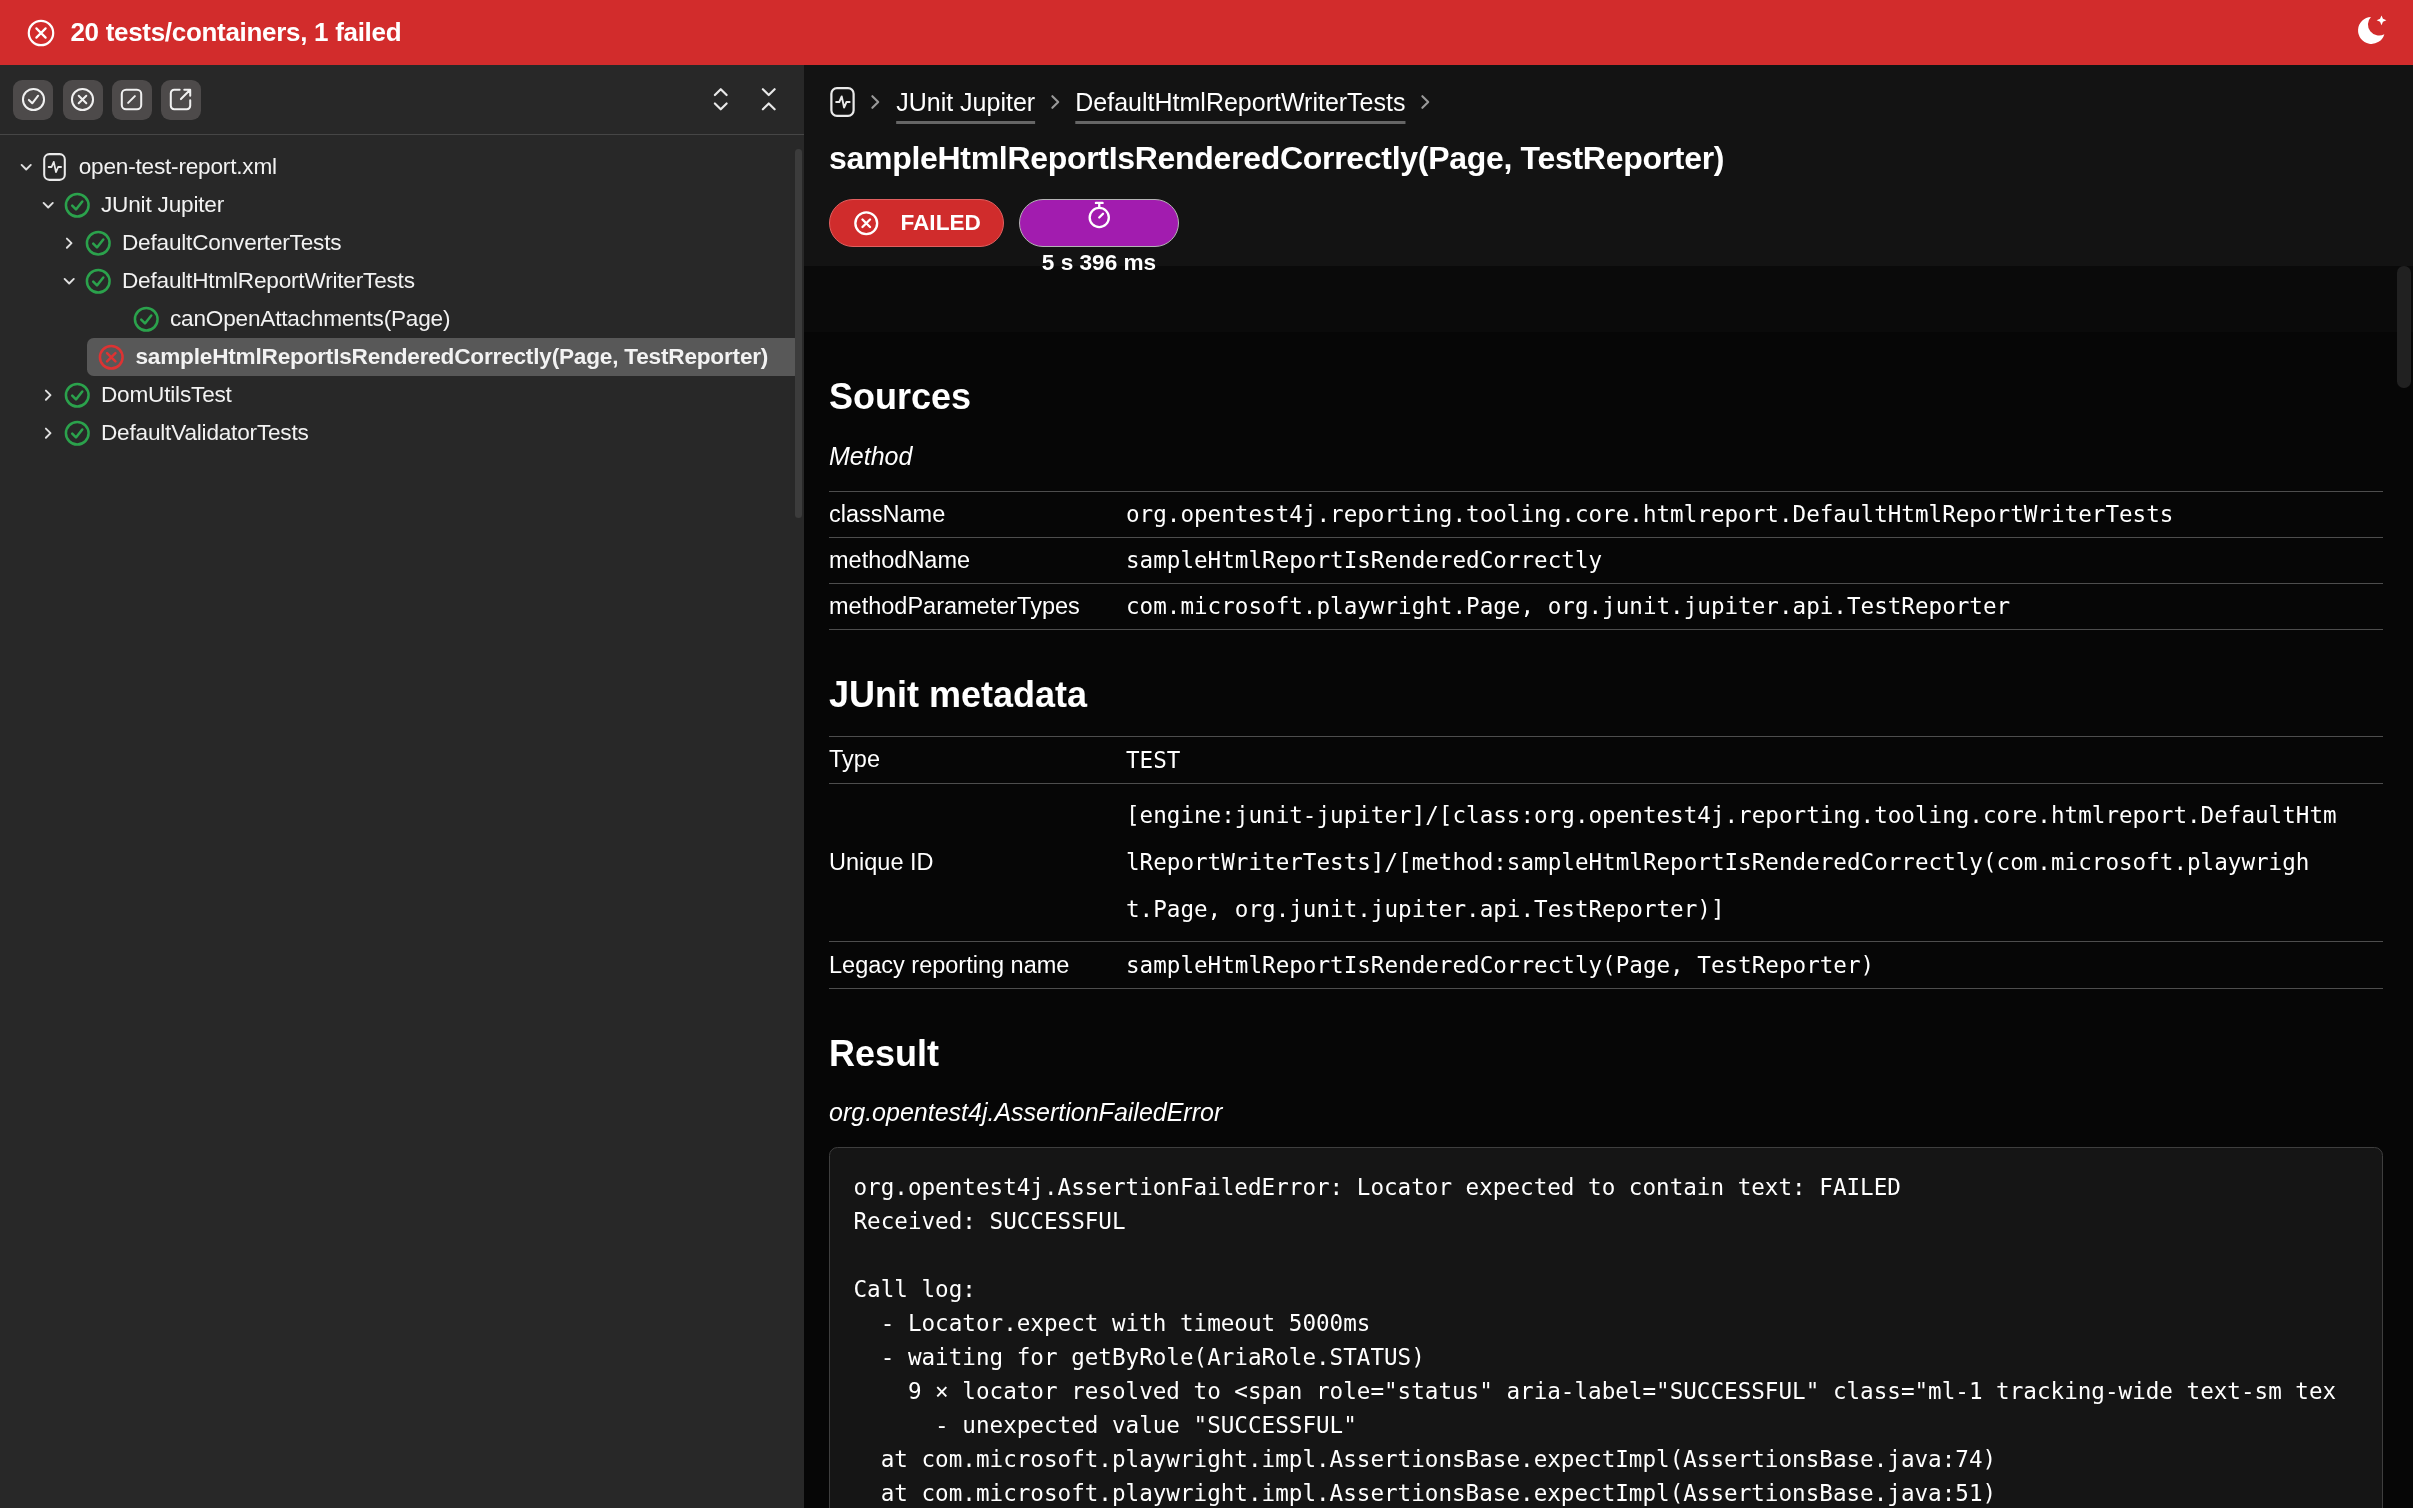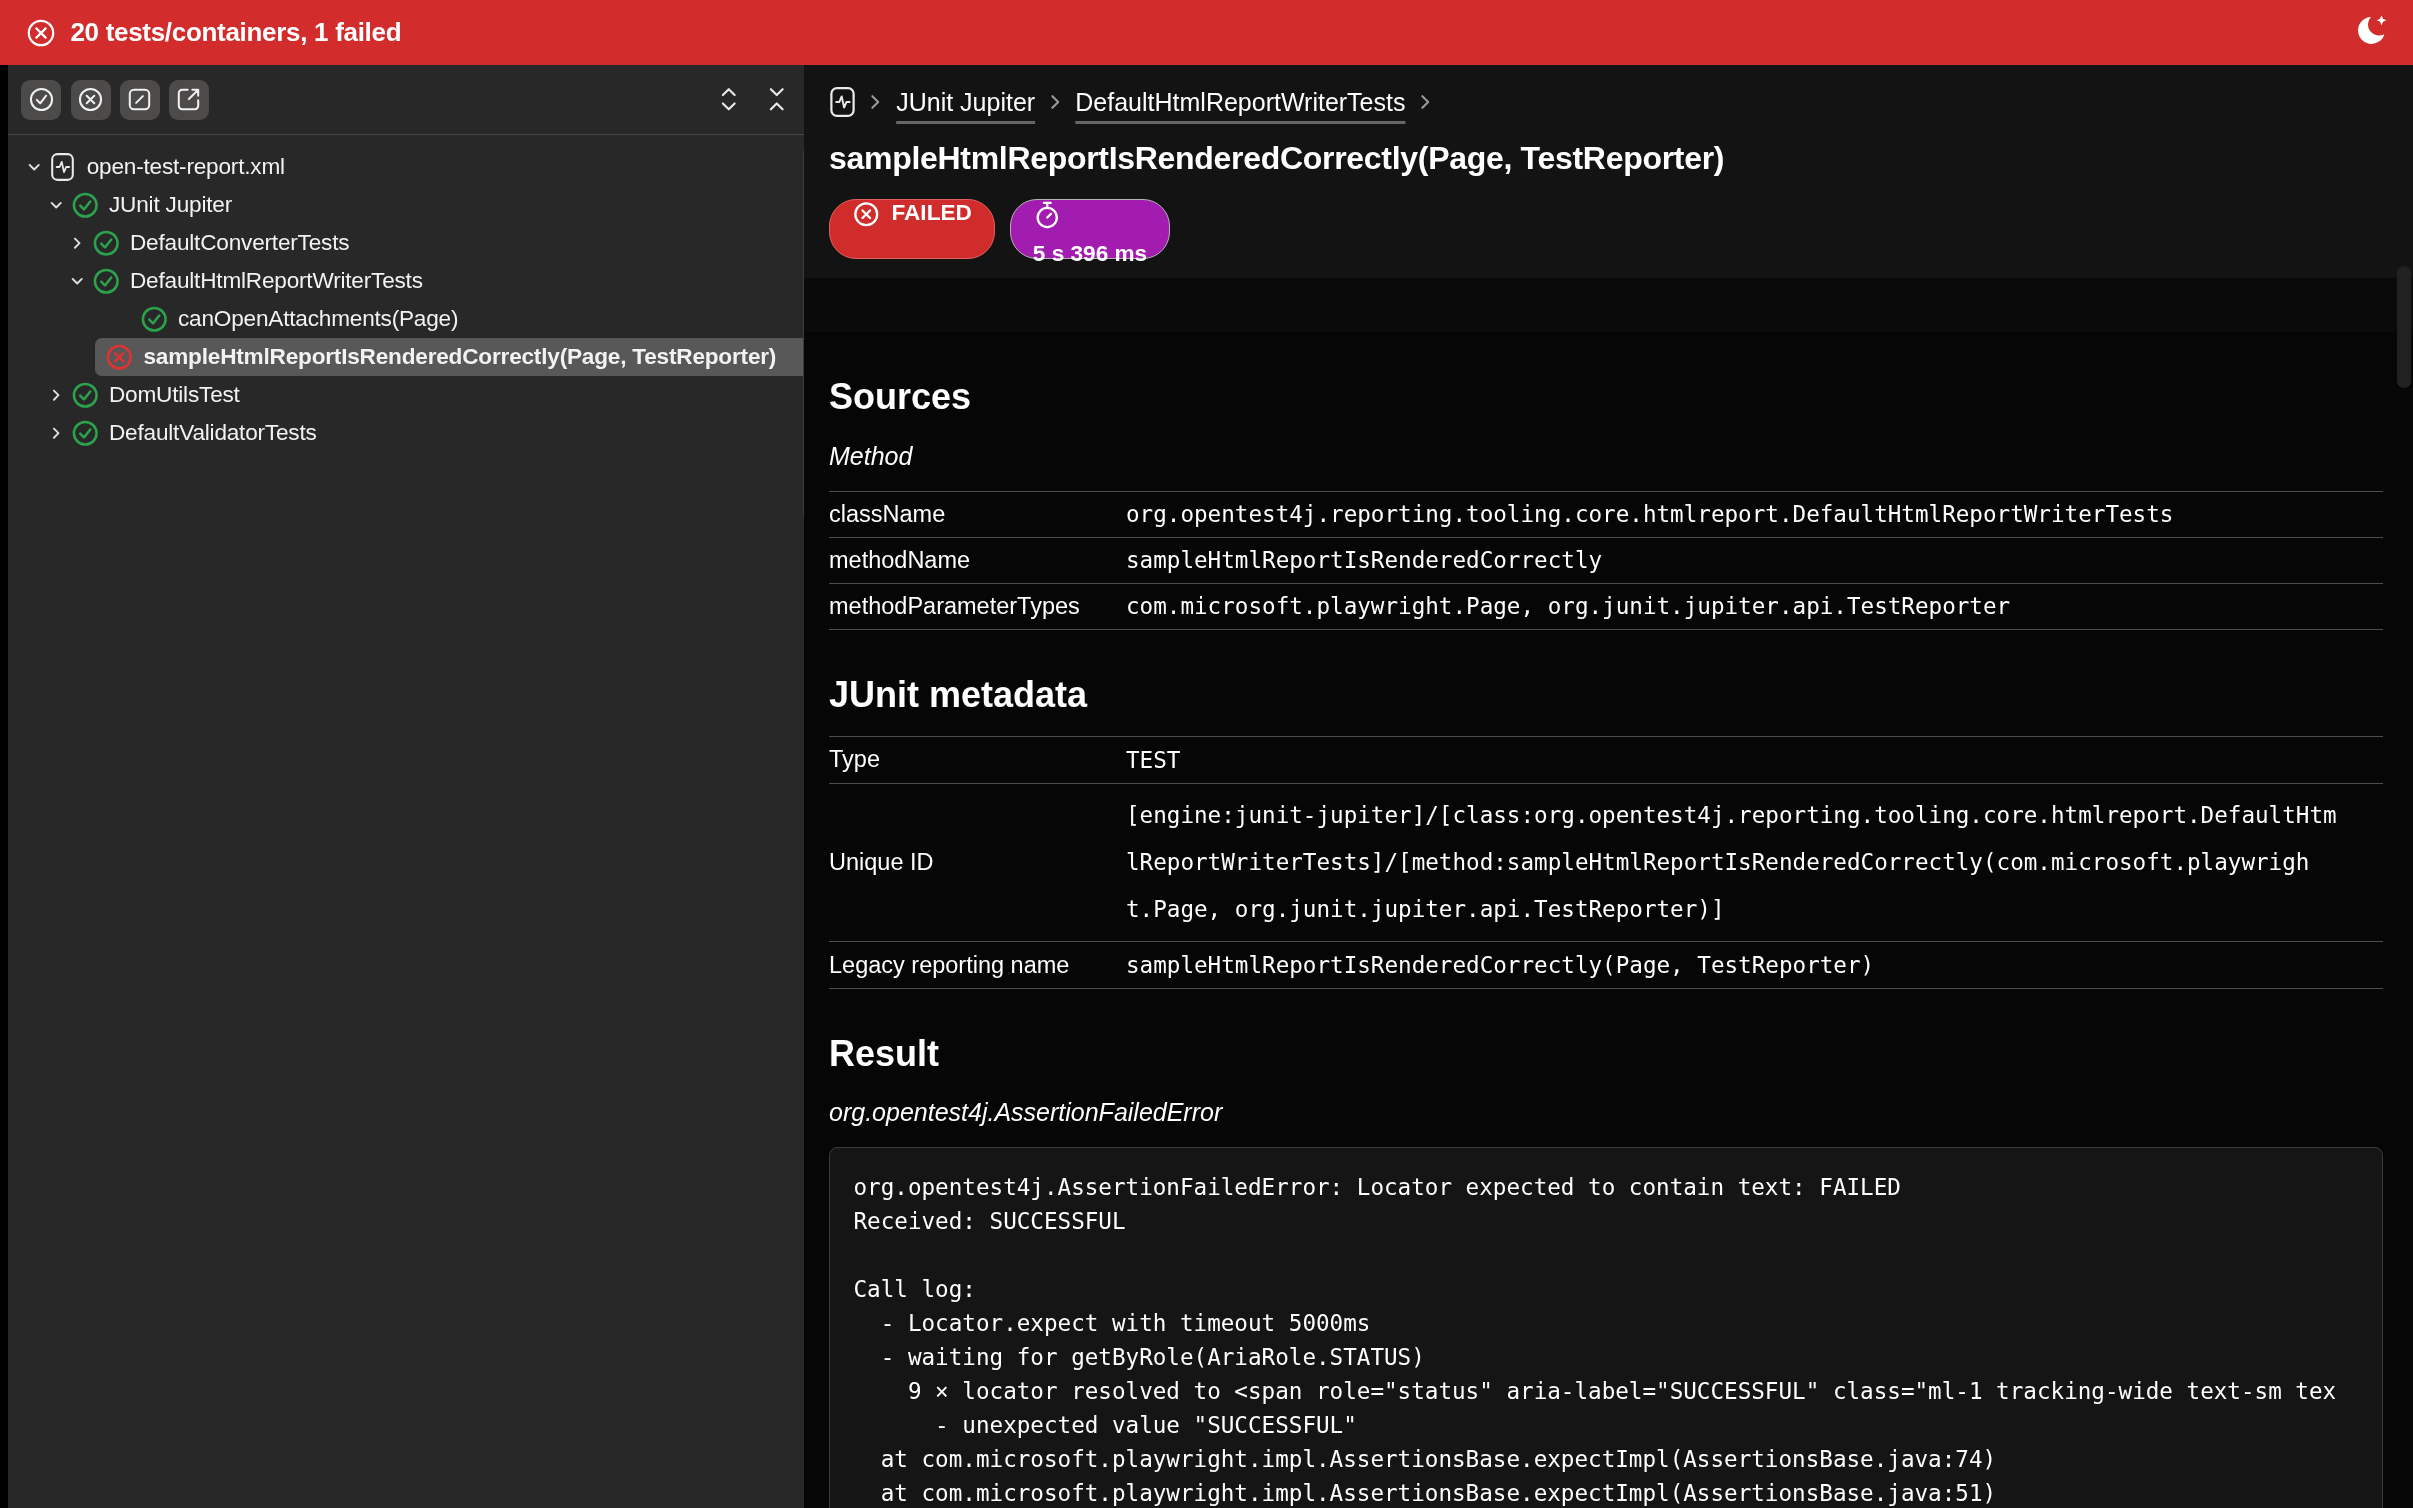--- a/index.html
+++ b/index.html
@@ -9,21 +9,21 @@
 
   
   .banner { position:absolute; top:0; left:0; right:0; height:65px;
     background:#d22c2c; display:flex; align-items:center; padding:0 25px; }
   .banner-text { font-size:26px; font-weight:700; margin-left:13.4px; letter-spacing:-0.3px; }
   .banner .spacer { flex:1; }
   .theme-btn { background:none; border:none; cursor:pointer; display:flex; align-items:center; }
 
   
   .body-row { position:absolute; top:65px; left:0; right:0; bottom:0; }
-  .sidebar { position:absolute; top:0; left:8px; width:804px; bottom:0; background:#282828; overflow:hidden; }
+  .sidebar { position:absolute; top:0; left:0; width:804px; bottom:0; background:#282828; overflow:hidden; }
   .main { position:absolute; top:0; left:804px; right:0; bottom:0; background:#0a0a0a; overflow:hidden; }
 
   
   .toolbar { height:70px; display:flex; align-items:center; padding:0 23.5px 0 13.4px;
     border-bottom:0.8px solid #464646; }
   .tool-btn { width:40px; height:40px; border-radius:9.2px; background:#4d4a4a; border:none;
     margin-right:9.2px; display:flex; align-items:center; justify-content:center; cursor:pointer; }
   .toolbar .spacer { flex:1; }
   .flat-btn { background:none; border:none; margin-left:25px; display:flex; align-items:center; cursor:pointer; }
 
@@ -40,22 +40,22 @@
   .sb-thumb { position:absolute; right:1.7px; top:84px; width:7.5px; height:369px;
     background:#3c3c3c; border-radius:4.2px; }
 
   
   .main-header { background:#131313; padding:17px 30px 18.4px 25px; }
   .breadcrumb { display:flex; align-items:center; gap:13.4px; font-size:25px; height:40px; }
   .crumb { color:#fff; text-decoration:underline; text-decoration-color:#666;
     text-decoration-thickness:3.4px; text-underline-offset:10px; cursor:pointer; white-space:nowrap; }
   .title { font-size:32px; font-weight:700; margin-top:18.4px; letter-spacing:-0.3px; }
   .badges { margin-top:22px; display:flex; gap:15px; }
-  .badge { height:60px; border-radius:27px; display:inline-flex; align-items:flex-start;
-    padding:0 22px; font-weight:700; font-size:22.6px; gap:11px; }
+  .badge { height:48px; border-radius:27px; display:inline-flex; align-items:center;
+    padding:0 22px; font-weight:700; font-size:22.6px; gap:20px; }
   .badge.failed { background:#d02c2c; border:1.7px solid #e05f5f; }
   .badge.duration { background:#a21caf; border:1.7px solid #b3b3b3;flex-direction:column; }
 
   
   .main-content { padding:0 30px 0 25px; background:#060606; position:absolute;
     top:267px; left:0; right:0; bottom:-335px; }
   .section-h { font-size:36px; font-weight:700; margin-top:44px; }
   .sub-h { font-size:25px; font-style:italic; margin-top:23.5px; }
   .kv-table { margin-top:20px; }
   .kv-row { display:flex; align-items:center; border-top:0.8px solid #4d4d4d; padding:8.4px 0; }

